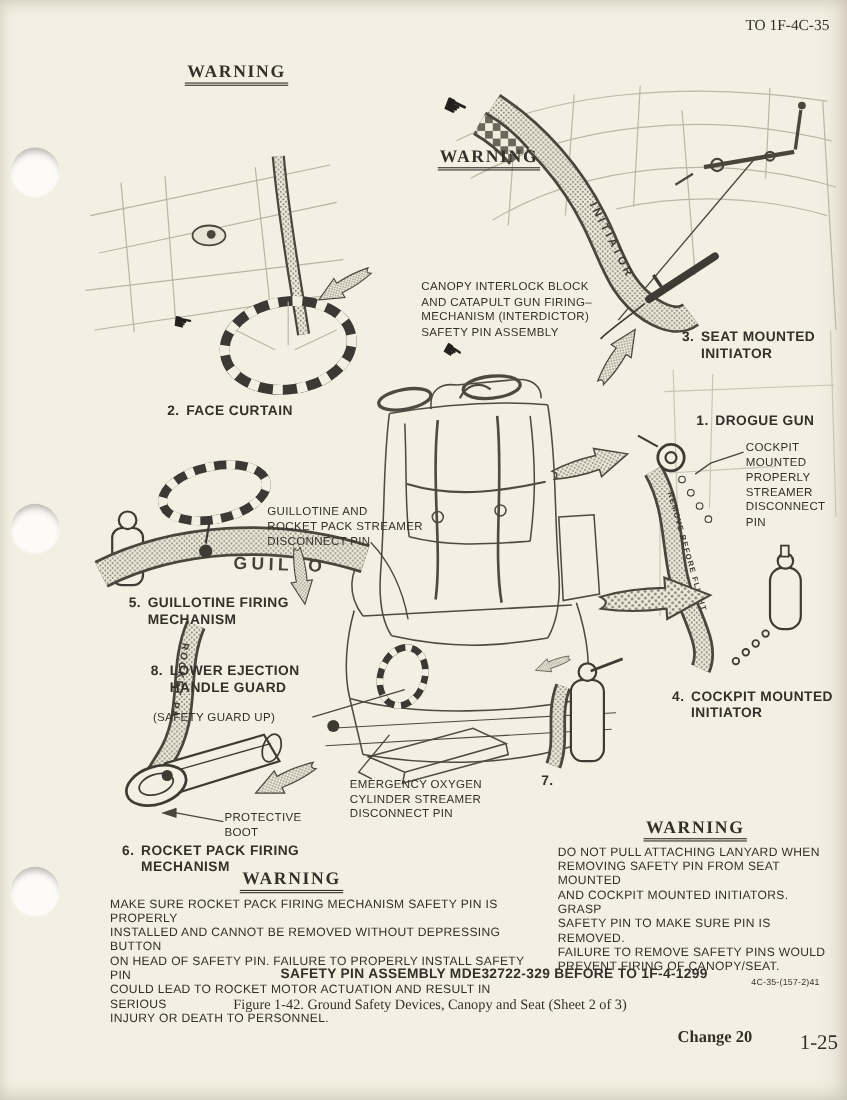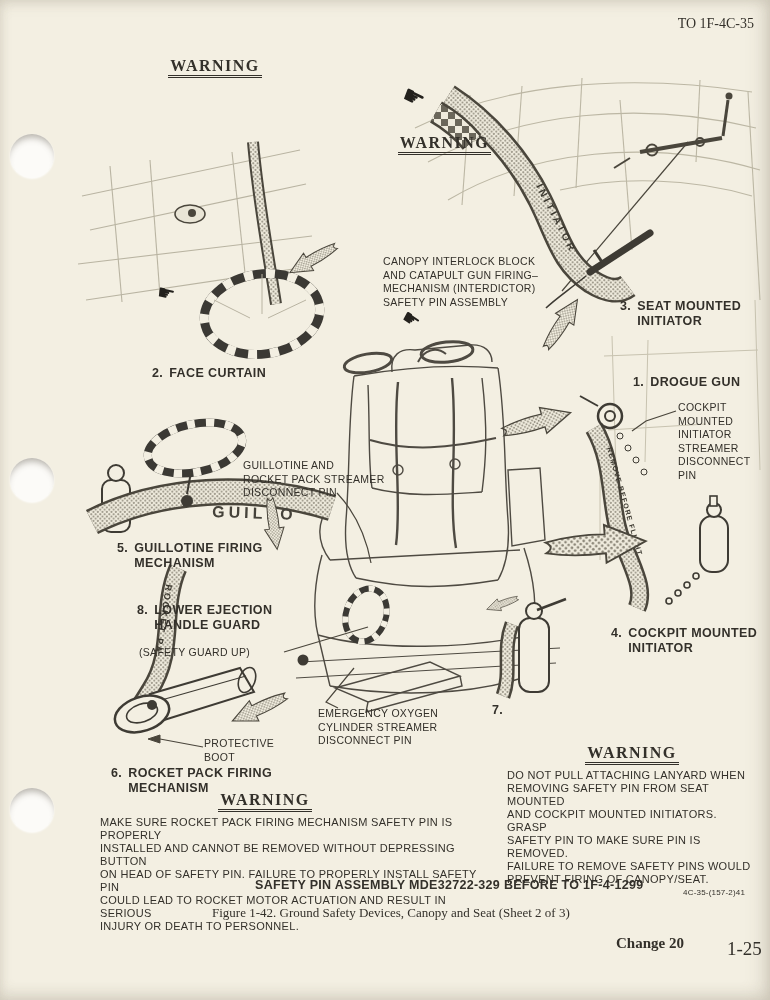--- a/index.html
+++ b/index.html
@@ -268,21 +268,21 @@
     <span class="txt">FACE CURTAIN</span>
   </div>
 
   <div class="item-label" style="left:633px;top:375px;">
     <span class="num">1.</span>
     <span class="txt">DROGUE GUN</span>
   </div>
 
   <div class="t callout" style="left:678px;top:401px;">COCKPIT
 MOUNTED
-INITIATOR
+PROPERLY
 STREAMER
 DISCONNECT
 PIN</div>
 
   <div class="t callout" style="left:243px;top:459px;">GUILLOTINE AND
 ROCKET PACK STREAMER
 DISCONNECT PIN</div>
 
   <div class="item-label" style="left:117px;top:541px;">
     <span class="num">5.</span>

